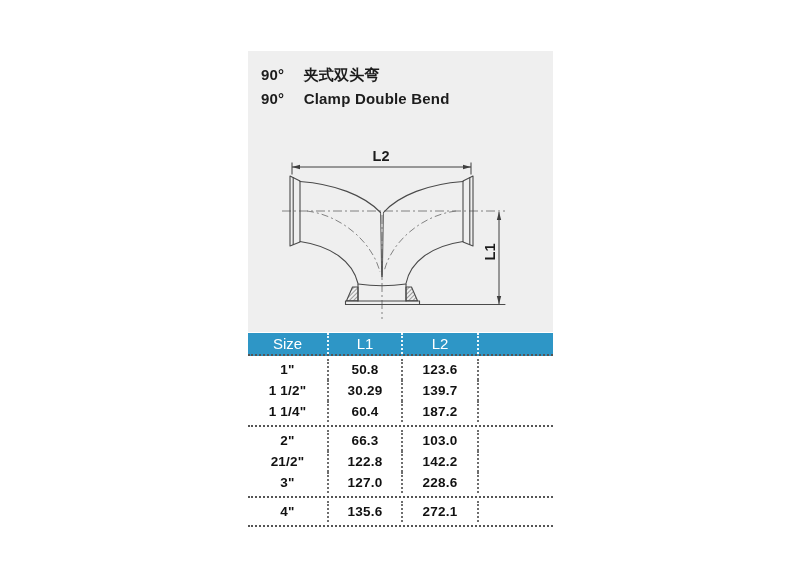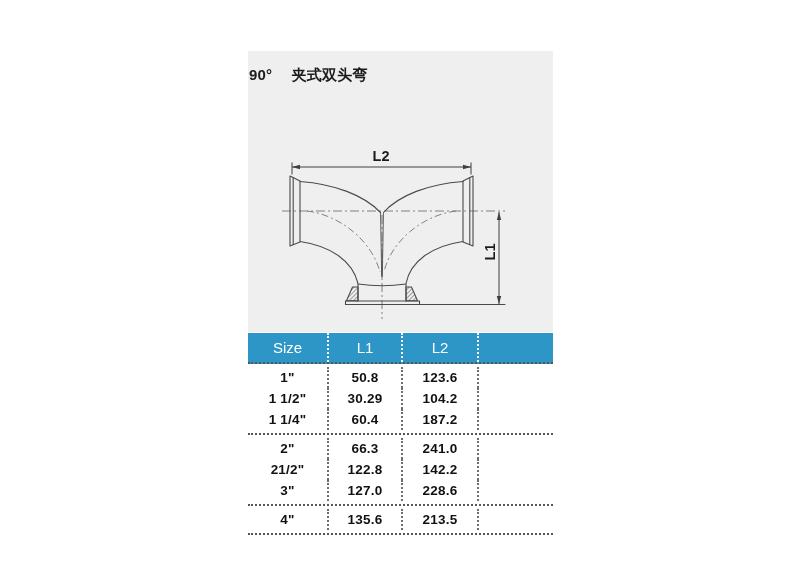--- a/index.html
+++ b/index.html
@@ -4,31 +4,31 @@
 <style>
   * { margin:0; padding:0; box-sizing:border-box; }
   html,body { width:800px; height:575px; background:#ffffff;
               font-family:"Liberation Sans", sans-serif; overflow:hidden; }
   .stage { position:relative; width:800px; height:575px; background:#ffffff; }
 
   .content { position:absolute; left:248px; top:51px; width:305px; }
 
   
   .card { position:relative; width:305px; height:281px; background:#efefef; }
-  .titles { position:absolute; left:1px; top:12px; }
+  .titles { position:absolute; left:13px; top:12px; }
   .title-line { font-size:15px; font-weight:bold; color:#1c1c1c; line-height:24px;
                 letter-spacing:.2px; white-space:nowrap; }
   .title-line .deg { display:inline-block; }
   .title-line .txt { display:inline-block; margin-left:15px; }
 
   .diagram-svg { position:absolute; left:0; top:0; width:305px; height:281px; }
 
   
   .spec-table { margin-top:1px; width:305px; font-size:13.5px; color:#111; }
-  .t-head { display:grid; grid-template-columns:79px 74px 76px 76px; height:31px;
+  .t-head { display:grid; grid-template-columns:79px 74px 76px 76px; height:23px;
             background:#2e96c6; color:#ffffff; font-size:15px;
             border-bottom:2px dotted #555; }
   .t-head .th { display:flex; align-items:center; justify-content:center; height:100%; }
   .t-head .th + .th { border-left:2px dotted rgba(255,255,255,.92); }
   .t-group { border-bottom:2px dotted #555; padding:3px 0; }
   .t-row { display:grid; grid-template-columns:79px 74px 76px 76px; height:21px; }
   .t-row .td { display:flex; align-items:center; justify-content:center; height:100%;
                font-weight:bold; letter-spacing:.2px; }
   .t-row .td + .td { border-left:2px dotted #6e6e6e; }
 </style>
@@ -104,20 +104,24 @@
 
         <text x="381" y="160.5" text-anchor="middle" font-size="14.5" font-weight="600" fill="#1c1c1c">L2</text>
         <text x="490.5" y="256" text-anchor="middle" transform="rotate(-90 490.5 252)" font-size="14.5" font-weight="600" fill="#1c1c1c">L1</text>
       </svg>
 
       <div class="titles">
         <div class="title-line">
           <span class="deg">90°</span>
           <span class="txt">夹式双头弯</span>
         </div>
+        <div class="title-line">
+          <span class="deg">90°</span>
+          <span class="txt">Clamp Double Bend</span>
+        </div>
       </div>
     </div>
 
     <div class="spec-table">
       <div class="t-head">
         <div class="th">Size</div>
         <div class="th">L1</div>
         <div class="th">L2</div>
         <div class="th"></div>
       </div>
@@ -125,56 +129,56 @@
       <div class="t-group">
         <div class="t-row">
           <div class="td">1"</div>
           <div class="td">50.8</div>
           <div class="td">123.6</div>
           <div class="td"></div>
         </div>
         <div class="t-row">
           <div class="td">1 1/2"</div>
           <div class="td">30.29</div>
-          <div class="td">104.2</div>
+          <div class="td">139.7</div>
           <div class="td"></div>
         </div>
         <div class="t-row">
           <div class="td">1 1/4"</div>
           <div class="td">60.4</div>
           <div class="td">187.2</div>
           <div class="td"></div>
         </div>
       </div>
 
       <div class="t-group">
         <div class="t-row">
           <div class="td">2"</div>
           <div class="td">66.3</div>
-          <div class="td">241.0</div>
+          <div class="td">103.0</div>
           <div class="td"></div>
         </div>
         <div class="t-row">
           <div class="td">21/2"</div>
           <div class="td">122.8</div>
           <div class="td">142.2</div>
           <div class="td"></div>
         </div>
         <div class="t-row">
           <div class="td">3"</div>
           <div class="td">127.0</div>
           <div class="td">228.6</div>
           <div class="td"></div>
         </div>
       </div>
 
       <div class="t-group">
         <div class="t-row">
           <div class="td">4"</div>
           <div class="td">135.6</div>
-          <div class="td">213.5</div>
+          <div class="td">272.1</div>
           <div class="td"></div>
         </div>
       </div>
     </div>
 
   </div>
 </div>
 
 </body></html>

